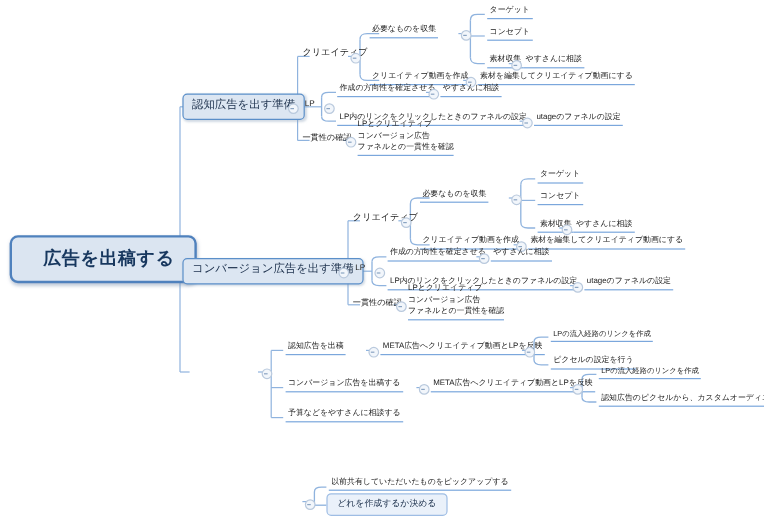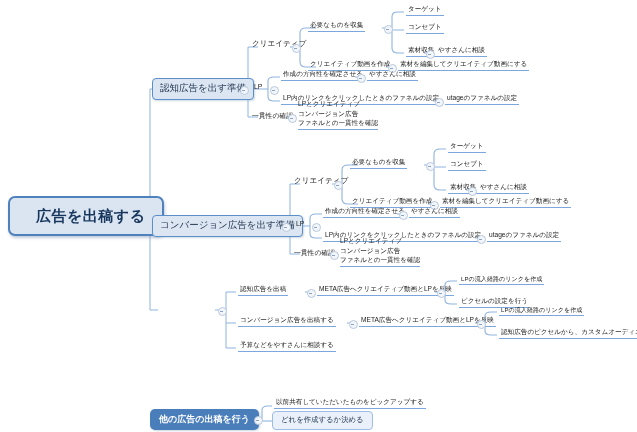--- a/index.html
+++ b/index.html
@@ -265,19 +265,18 @@
 
   <div class="node uline sm" style="left:238px;top:316px;">コンバージョン広告を出稿する</div>
   <span class="tog" style="left:349px;top:320px;"></span>
   <div class="node uline sm" style="left:359px;top:316px;">META広告へクリエイティブ動画とLPを反映</div>
   <span class="tog" style="left:477px;top:320px;"></span>
   <div class="node uline xs" style="left:499px;top:306px;">LPの流入経路のリンクを作成</div>
   <div class="node uline sm" style="left:499px;top:328px;">認知広告のピクセルから、カスタムオーディエンスを作成</div>
 
   <div class="node uline sm" style="left:238px;top:341px;">予算などをやすさんに相談する</div>
 
-  <div class="node pill" style="left:150px;top:409px;">他の広告の出稿を行う</div>
   <span class="tog" style="left:254px;top:416px;"></span>
 
   <div class="node uline sm" style="left:274px;top:398px;">以前共有していただいたものをピックアップする</div>
   <div class="node pill-light" style="left:272px;top:411px;">どれを作成するか決める</div>
 
 </div>
 
 </body></html>

